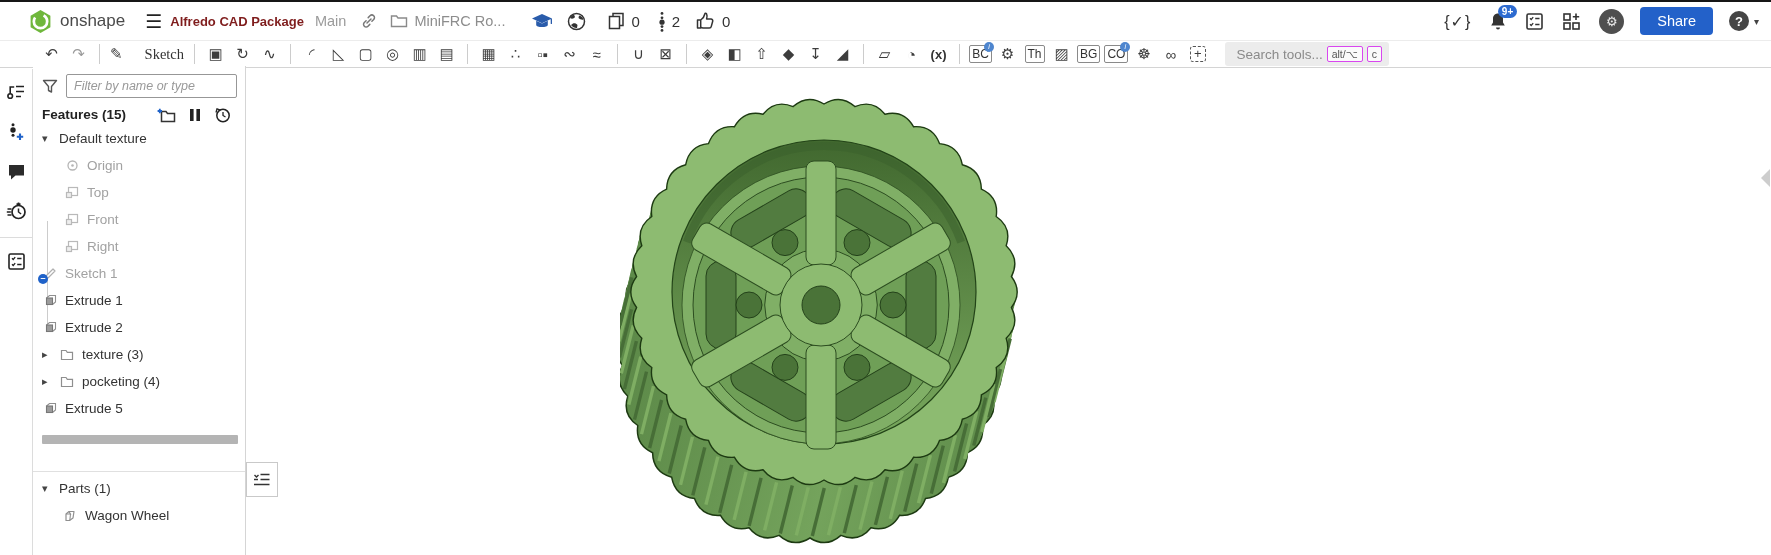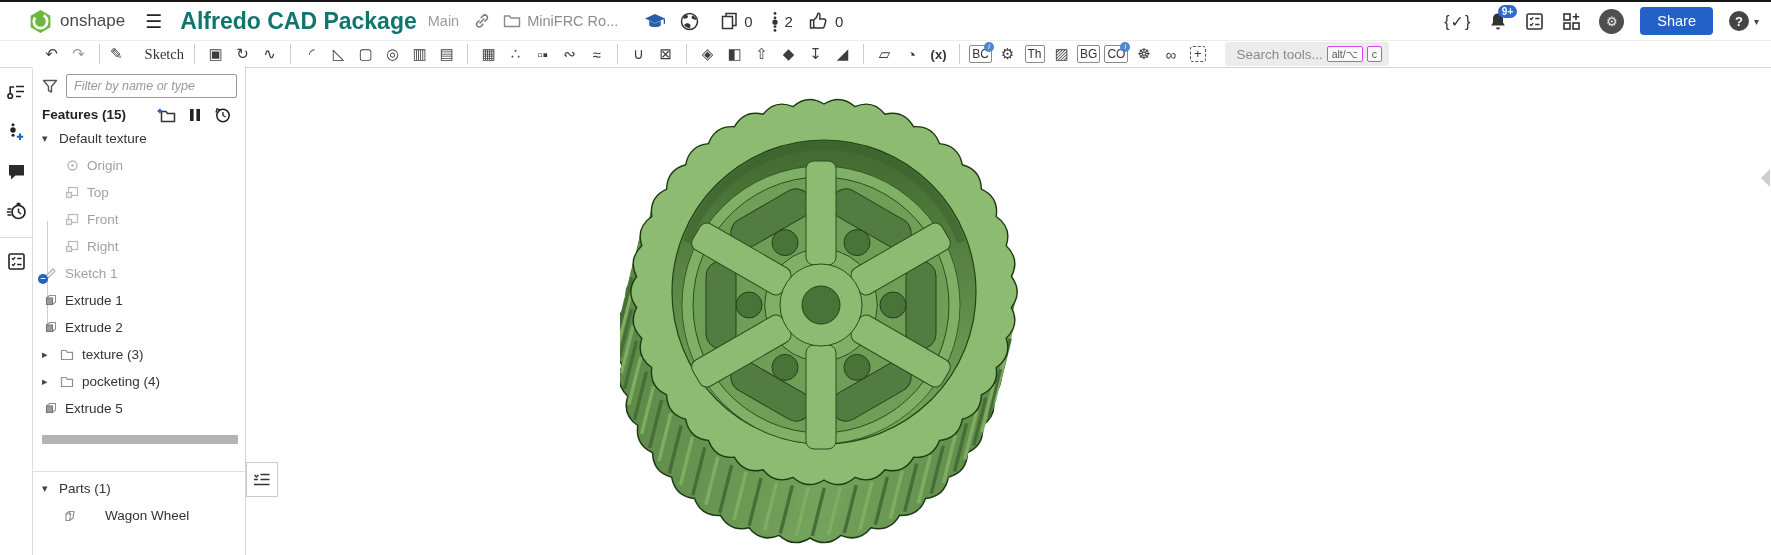--- a/index.html
+++ b/index.html
@@ -9,21 +9,21 @@
     background:#fff; font-family:"Liberation Sans", sans-serif; color:#333;
   }
   
   .topstrip { position:absolute; top:0; left:0; right:0; height:2px; background:#161616; }
   
   .topbar { position:absolute; top:2px; left:16px; right:0; height:38px; background:#fff;
             display:flex; align-items:center; padding:0 12px 0 8px; }
   .logo-icon { margin-left:4px; display:flex; }
   .logo-text { margin-left:7px; font-size:17px; color:#4a4a4a; }
   .hamburger { margin-left:20px; font-size:19px; color:#222; cursor:pointer; }
-  .doc-title { margin-left:18px; font-size:23px; font-weight:bold; color:#0f766e; white-space:nowrap; }
+  .doc-title { margin-left:8px; font-size:13px; font-weight:bold; color:#7f1d1d; white-space:nowrap; }
   .workspace { margin-left:11px; font-size:14.5px; color:#9b9b9b; }
   .tb-ico { margin-left:14px; display:flex; align-items:center; cursor:pointer; }
   .folder-name { margin-left:6px; font-size:14.5px; color:#8d8d8d; }
   .cnt-group { margin-left:22px; display:flex; align-items:center; cursor:pointer; }
   .cnt { margin-left:6px; font-size:15px; color:#333; }
   .tb-spacer { flex:1; }
   .fs-glyph { font-size:16px; color:#333; letter-spacing:1px; cursor:pointer; }
   .bell-wrap { position:relative; margin-left:18px; cursor:pointer; display:flex; }
   .bell-badge { position:absolute; top:-7px; right:-10px; background:#2d6bd0; color:#fff;
                 font-size:10px; font-weight:bold; border-radius:7px; padding:1px 4px; }
@@ -81,21 +81,21 @@
   .trow.indent { padding-left:31px; }
   .chev { width:17px; font-size:11px; color:#444; flex:none; }
   .ticon { width:16px; height:15px; margin-right:7px; display:flex; align-items:center;
            justify-content:center; position:relative; flex:none; }
   .hbadge { position:absolute; left:-4px; bottom:-3px; width:10px; height:10px; border-radius:50%;
             background:#1f62c9; color:#fff; font-size:9px; line-height:9px; text-align:center; font-weight:bold; }
   .vline { position:absolute; left:14px; top:96px; width:1px; height:103px; background:#ccc; }
   .rollback { height:9px; background:#b4b4b4; margin:13px 7px 0 9px; border-radius:1px; cursor:row-resize; }
   .parts-sep { border-top:1px solid #e0e0e0; margin-top:27px; }
   .parts-head { margin-top:3px; }
-  .prow { padding-left:29px;gap:20px; }
+  .prow { padding-left:29px; }
   
   .viewport-model { position:absolute; left:620px; top:92px; width:404px; height:463px; }
   .float-btn { position:absolute; left:246px; top:462px; width:32px; height:35px; background:#fff;
                border:1px solid #c9c9c9; display:flex; align-items:center; justify-content:center;
                cursor:pointer; z-index:5; }
   .collapse-arrow { position:absolute; right:1px; top:169px; width:0; height:0;
                     border-top:9px solid transparent; border-bottom:9px solid transparent;
                     border-right:9px solid #cdcdcd; cursor:pointer; }
 </style>
 </head>

